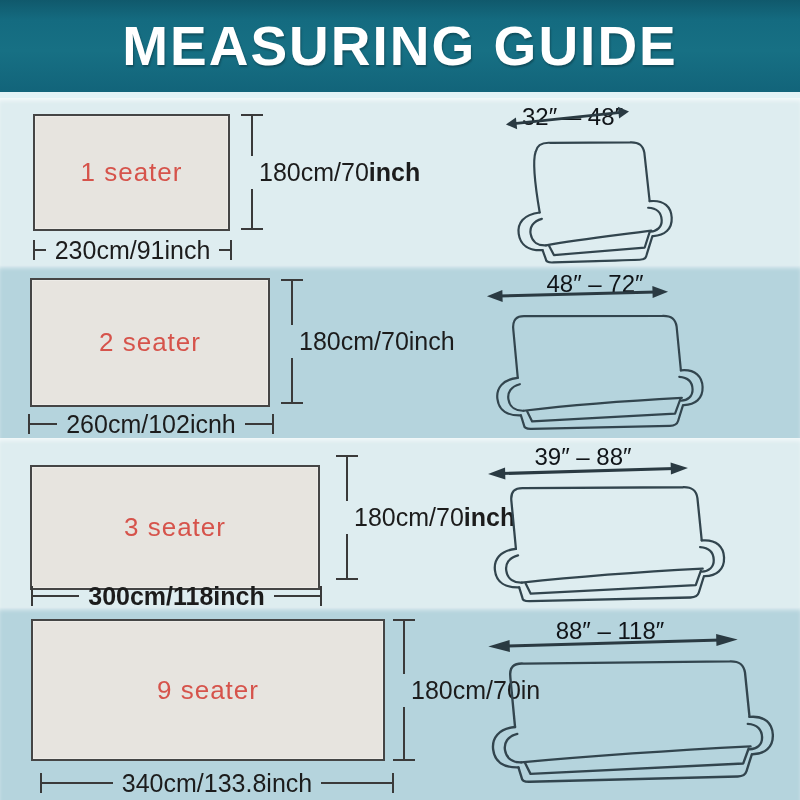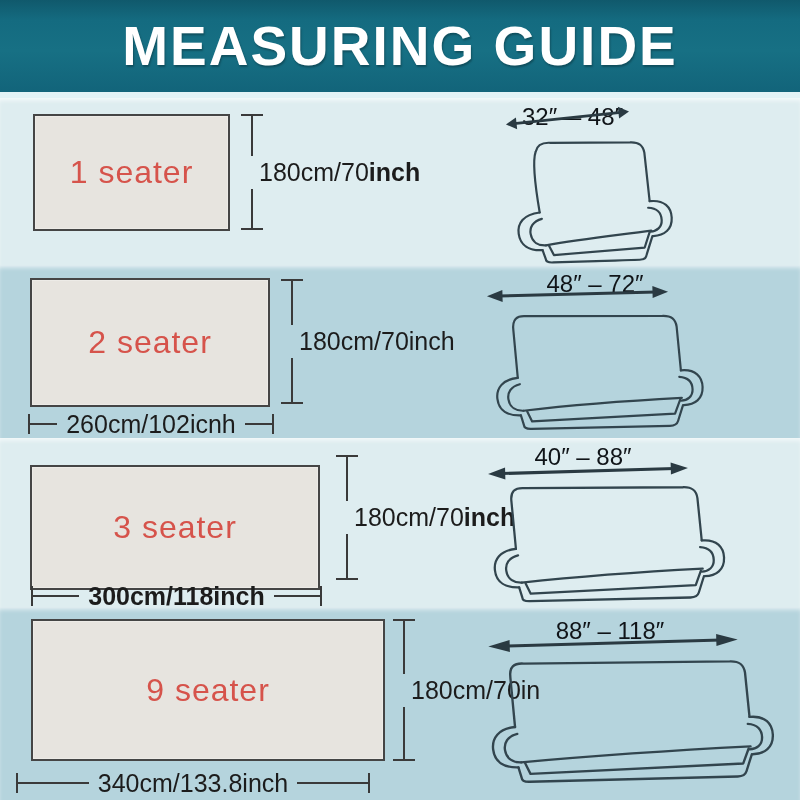--- a/index.html
+++ b/index.html
@@ -26,21 +26,21 @@
   .r2{top:265px;height:173px;}
   .r3{top:438px;height:169px;}
   .r4{top:607px;height:193px;}
 
   
   .cover-rect{
     position:absolute;box-sizing:border-box;background:#e7e4df;border:2px solid #454545;
     display:flex;align-items:center;justify-content:center;
     box-shadow:0 0 0 1px rgba(255,255,255,.25) inset;
   }
-  .seater-label{color:#d6534b;font-size:32px;letter-spacing:1px;}
+  .seater-label{color:#d6534b;font-size:26px;letter-spacing:1px;}
 
   
   .vdim{position:absolute;display:flex;flex-direction:column;align-items:flex-start;}
   .vcap{width:22px;height:2px;background:#3a3a3a;margin-left:3px;flex:0 0 auto;}
   .vseg{width:2px;background:#3a3a3a;margin-left:13px;flex:1 1 0;}
   .vlabel{font-size:25px;line-height:1;padding:4px 0;white-space:nowrap;margin-left:21px;}
   .u-bold{font-weight:bold;}
   .u-reg{font-weight:normal;}
 
   
@@ -73,21 +73,21 @@
 
   .r3 .cover-rect{left:30px;top:27px;width:290px;height:125px;}
   .r3 .vdim{left:333px;top:17px;height:125px;}
   .r3 .hdim{left:31px;top:147px;width:291px;font-weight:bold;}
   .r3 .range-label{left:483px;top:5px;width:200px;}
   .r3 .range-arrow{left:487px;top:25px;width:202px;transform:rotate(-1.7deg);}
   .r3 .sofa-svg{left:478px;top:32px;width:264px;height:135px;}
 
   .r4 .cover-rect{left:31px;top:12px;width:354px;height:142px;}
   .r4 .vdim{left:390px;top:12px;height:142px;}
-  .r4 .hdim{left:16px;top:165px;width:354px;}
+  .r4 .hdim{left:40px;top:165px;width:354px;}
   .r4 .range-label{left:510px;top:10px;width:200px;}
   .r4 .range-arrow{left:487px;top:28px;width:252px;transform:rotate(-1.6deg);}
   .r4 .sofa-svg{left:478px;top:37px;width:312px;height:141px;}
 </style>
 </head>
 <body>
 
 <div class="page">
 
   <div class="header">
@@ -97,20 +97,27 @@
   <section class="row row-light r1">
     <div class="cover-rect">
       <span class="seater-label">1 seater</span>
     </div>
     <div class="vdim">
       <span class="vcap"></span>
       <span class="vseg"></span>
       <span class="vlabel"><span>180cm/70</span><span class="u-bold">inch</span></span>
       <span class="vseg"></span>
       <span class="vcap"></span>
+    </div>
+    <div class="hdim">
+      <span class="htick"></span>
+      <span class="hseg"></span>
+      <span class="hlabel">230cm/91inch</span>
+      <span class="hseg"></span>
+      <span class="htick"></span>
     </div>
     <div class="range-label">32″— 48″</div>
     <div class="range-arrow">
       <svg viewBox="0 0 200 16" preserveAspectRatio="none">
         <line x1="14" y1="8" x2="186" y2="8" stroke="#2a3a42" stroke-width="3"></line>
         <polygon points="1,8 18,2 18,14" fill="#2a3a42"></polygon>
         <polygon points="199,8 182,2 182,14" fill="#2a3a42"></polygon>
       </svg>
     </div>
     <div class="sofa-svg">
@@ -182,21 +189,21 @@
       <span class="vseg"></span>
       <span class="vcap"></span>
     </div>
     <div class="hdim">
       <span class="htick"></span>
       <span class="hseg"></span>
       <span class="hlabel">300cm/118inch</span>
       <span class="hseg"></span>
       <span class="htick"></span>
     </div>
-    <div class="range-label">40″ – 88″</div>
+    <div class="range-label">39″ – 88″</div>
     <div class="range-arrow">
       <svg viewBox="0 0 200 16" preserveAspectRatio="none">
         <line x1="14" y1="8" x2="186" y2="8" stroke="#2a3a42" stroke-width="3"></line>
         <polygon points="1,8 18,2 18,14" fill="#2a3a42"></polygon>
         <polygon points="199,8 182,2 182,14" fill="#2a3a42"></polygon>
       </svg>
     </div>
     <div class="sofa-svg">
       <svg viewBox="0 0 270 143" style="transform:rotate(-2deg)">
         <g fill="none" stroke="#32454e" stroke-width="2.4" stroke-linecap="round" stroke-linejoin="round">

